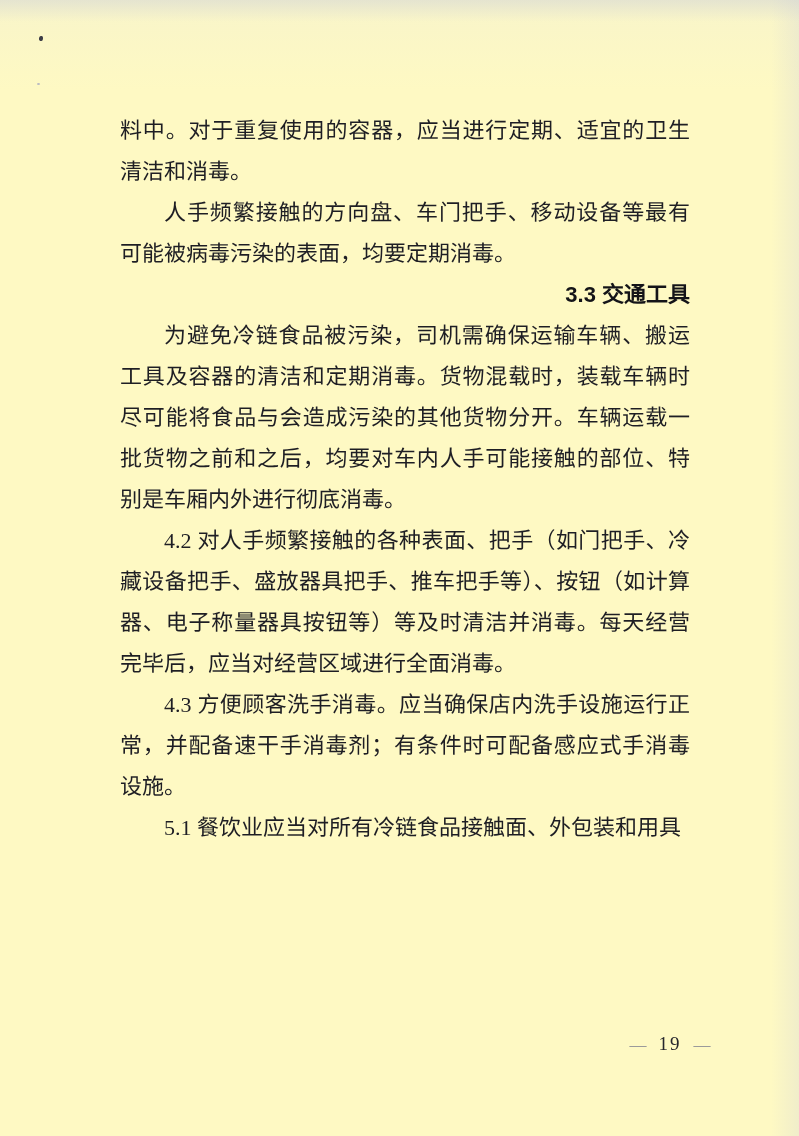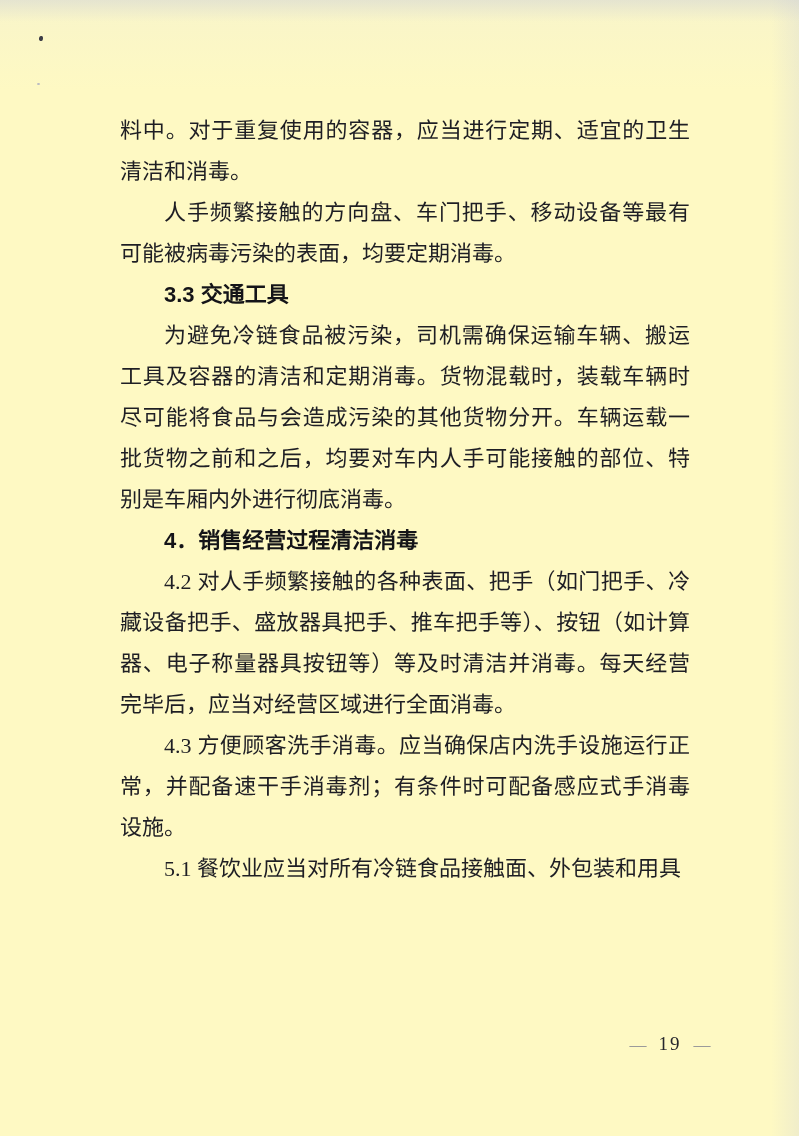--- a/index.html
+++ b/index.html
@@ -64,21 +64,21 @@
   .content p {
     margin: 0;
     text-indent: 2em;
   }
   .content p.continuation {
     text-indent: 0;
   }
   .content p.heading {
     font-family: "Liberation Sans", "DejaVu Sans", sans-serif;
     font-weight: 700;
-    text-align: left;
+    text-align: right;
     color: #141418;
   }
   .footer {
     position: absolute;
     left: 608px;
     top: 1031px;
     width: 124px;
     text-align: center;
     font-size: 19px;
     line-height: 26px;
@@ -104,21 +104,20 @@
 <div class="page">
 
   <div class="scan-speck"></div>
   <div class="scan-speck-2"></div>
 
   <div class="content">
     <p class="continuation">料中。对于重复使用的容器，应当进行定期、适宜的卫生清洁和消毒。</p>
     <p>人手频繁接触的方向盘、车门把手、移动设备等最有可能被病毒污染的表面，均要定期消毒。</p>
     <p class="heading">3.3 交通工具</p>
     <p>为避免冷链食品被污染，司机需确保运输车辆、搬运工具及容器的清洁和定期消毒。货物混载时，装载车辆时尽可能将食品与会造成污染的其他货物分开。车辆运载一批货物之前和之后，均要对车内人手可能接触的部位、特别是车厢内外进行彻底消毒。</p>
-    <p class="heading">4．销售经营过程清洁消毒</p>
     <p>4.2 对人手频繁接触的各种表面、把手（如门把手、冷藏设备把手、盛放器具把手、推车把手等）、按钮（如计算器、电子称量器具按钮等）等及时清洁并消毒。每天经营完毕后，应当对经营区域进行全面消毒。</p>
     <p>4.3 方便顾客洗手消毒。应当确保店内洗手设施运行正常，并配备速干手消毒剂；有条件时可配备感应式手消毒设施。</p>
     <p>5.1 餐饮业应当对所有冷链食品接触面、外包装和用具</p>
   </div>
 
   <div class="footer">
     <span class="dash">—</span><span class="num">19</span><span class="dash">—</span>
   </div>
 
 </div>

